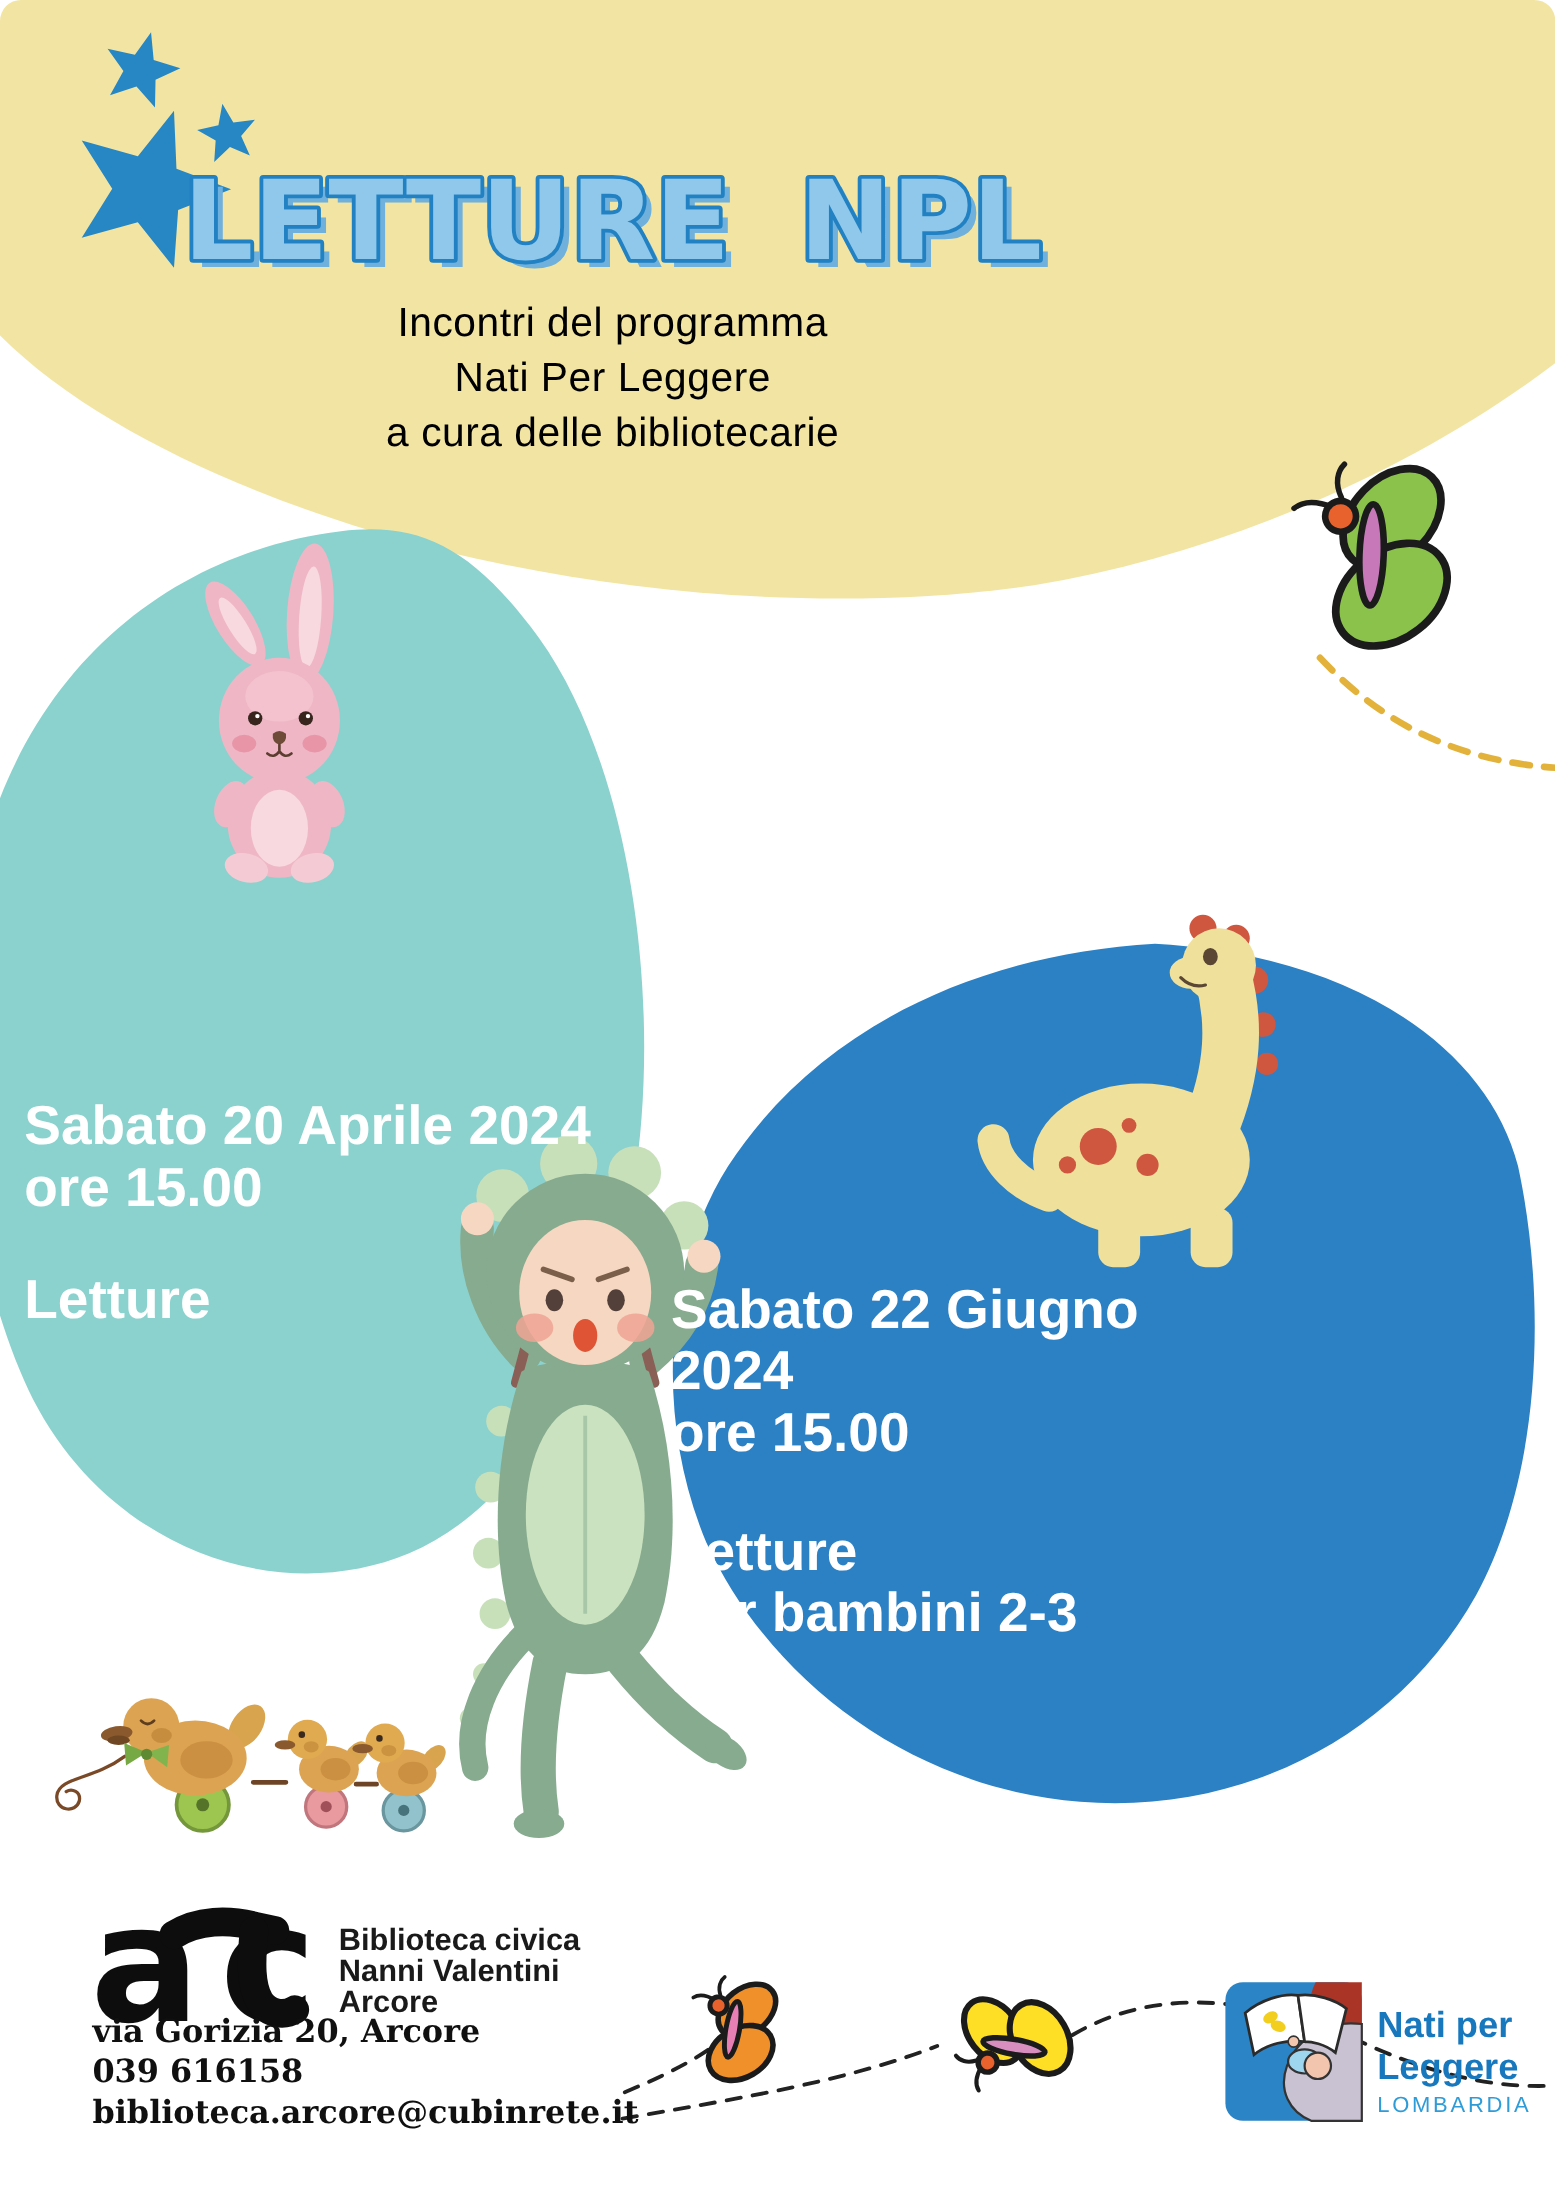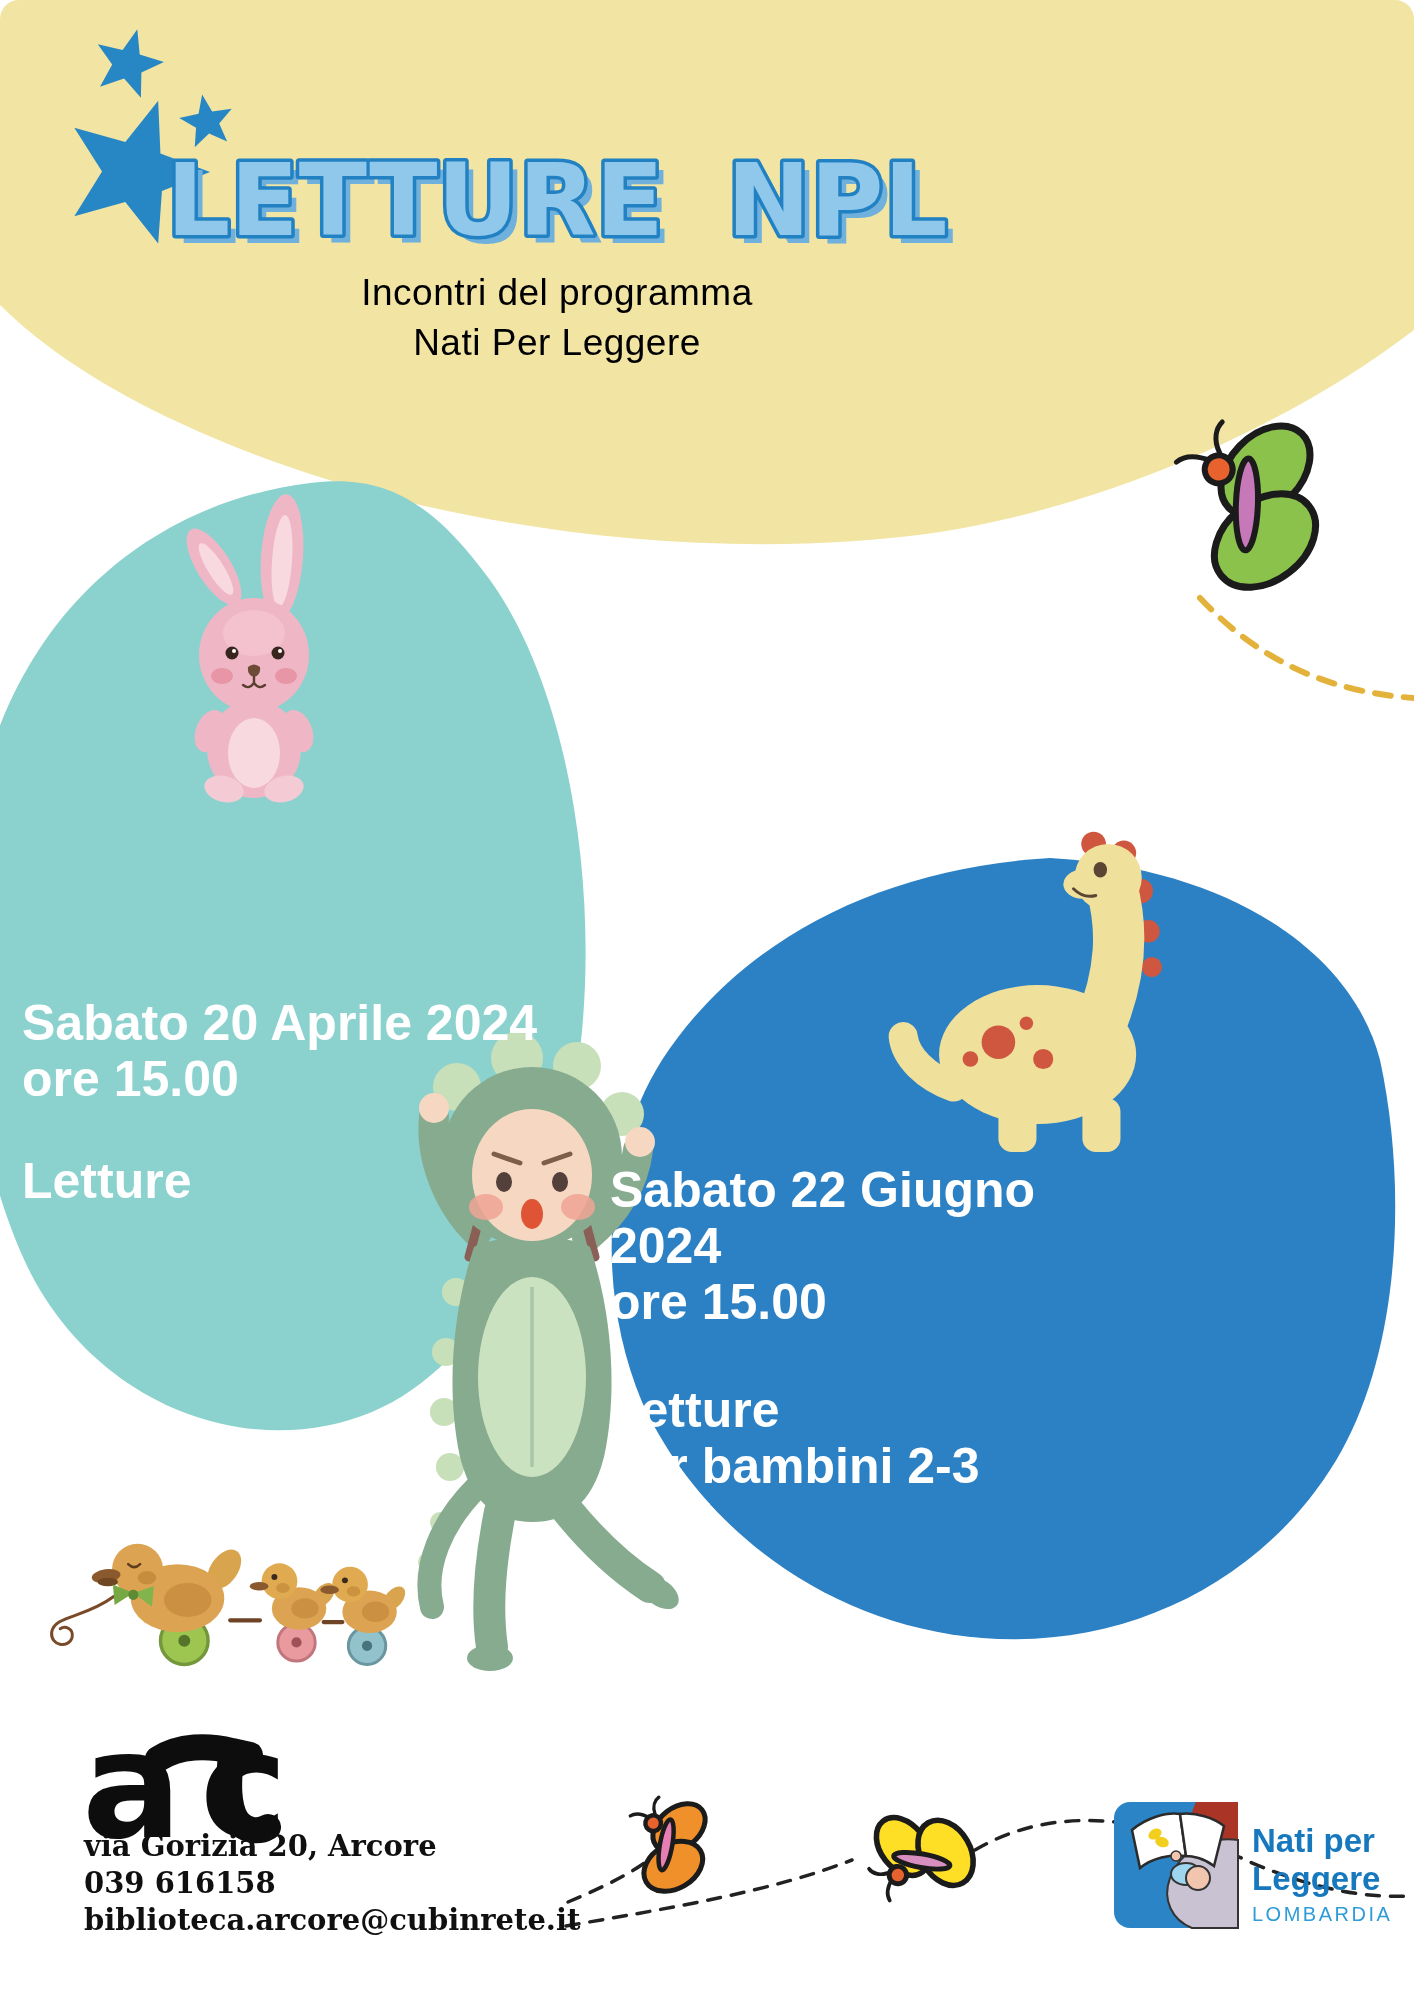--- a/index.html
+++ b/index.html
@@ -264,37 +264,43 @@
       <path d="M1180,1814 C1196,1812 1214,1818 1224,1826 L1214,1866 C1204,1858 1192,1856 1186,1856 Z" fill="#ffffff" stroke="#2b2b2b" stroke-width="2.5"></path>
       <ellipse cx="1155" cy="1834" rx="7" ry="5" transform="rotate(-30 1155 1834)" fill="#F2CE1E"></ellipse>
       <ellipse cx="1162" cy="1842" rx="7" ry="5" transform="rotate(20 1162 1842)" fill="#F2CE1E"></ellipse>
       <circle cx="1176" cy="1856" r="5" fill="#F2C5AE" stroke="#333" stroke-width="1.5"></circle>
     </g>
   </svg>
 
   <div id="subtitle" class="abs txt-layer">
     <div>Incontri del programma</div>
     <div>Nati Per Leggere</div>
+    <div>a cura delle bibliotecarie</div>
   </div>
 
   <div id="event1" class="abs txt-layer event-text">
     <div>Sabato 20 Aprile 2024</div>
     <div>ore 15.00</div>
     <div class="gap1"></div>
     <div>Letture</div>
   </div>
 
   <div id="event2" class="abs txt-layer event-text">
     <div>Sabato 22 Giugno 2024</div>
     <div>ore 15.00</div>
     <div class="gap2"></div>
     <div>Letture</div>
     <div>per bambini 2-3 anni</div>
   </div>
 
+  <div id="library-name" class="abs txt-layer">
+    <div>Biblioteca civica</div>
+    <div>Nanni Valentini</div>
+    <div>Arcore</div>
+  </div>
 
   <div id="library-contact" class="abs txt-layer">
     <div>via Gorizia 20, Arcore</div>
     <div>039 616158</div>
     <div>biblioteca.arcore@cubinrete.it</div>
   </div>
 
   <div id="npl-text" class="abs txt-layer">
     <div class="brand">Nati per</div>
     <div class="brand">Leggere</div>

